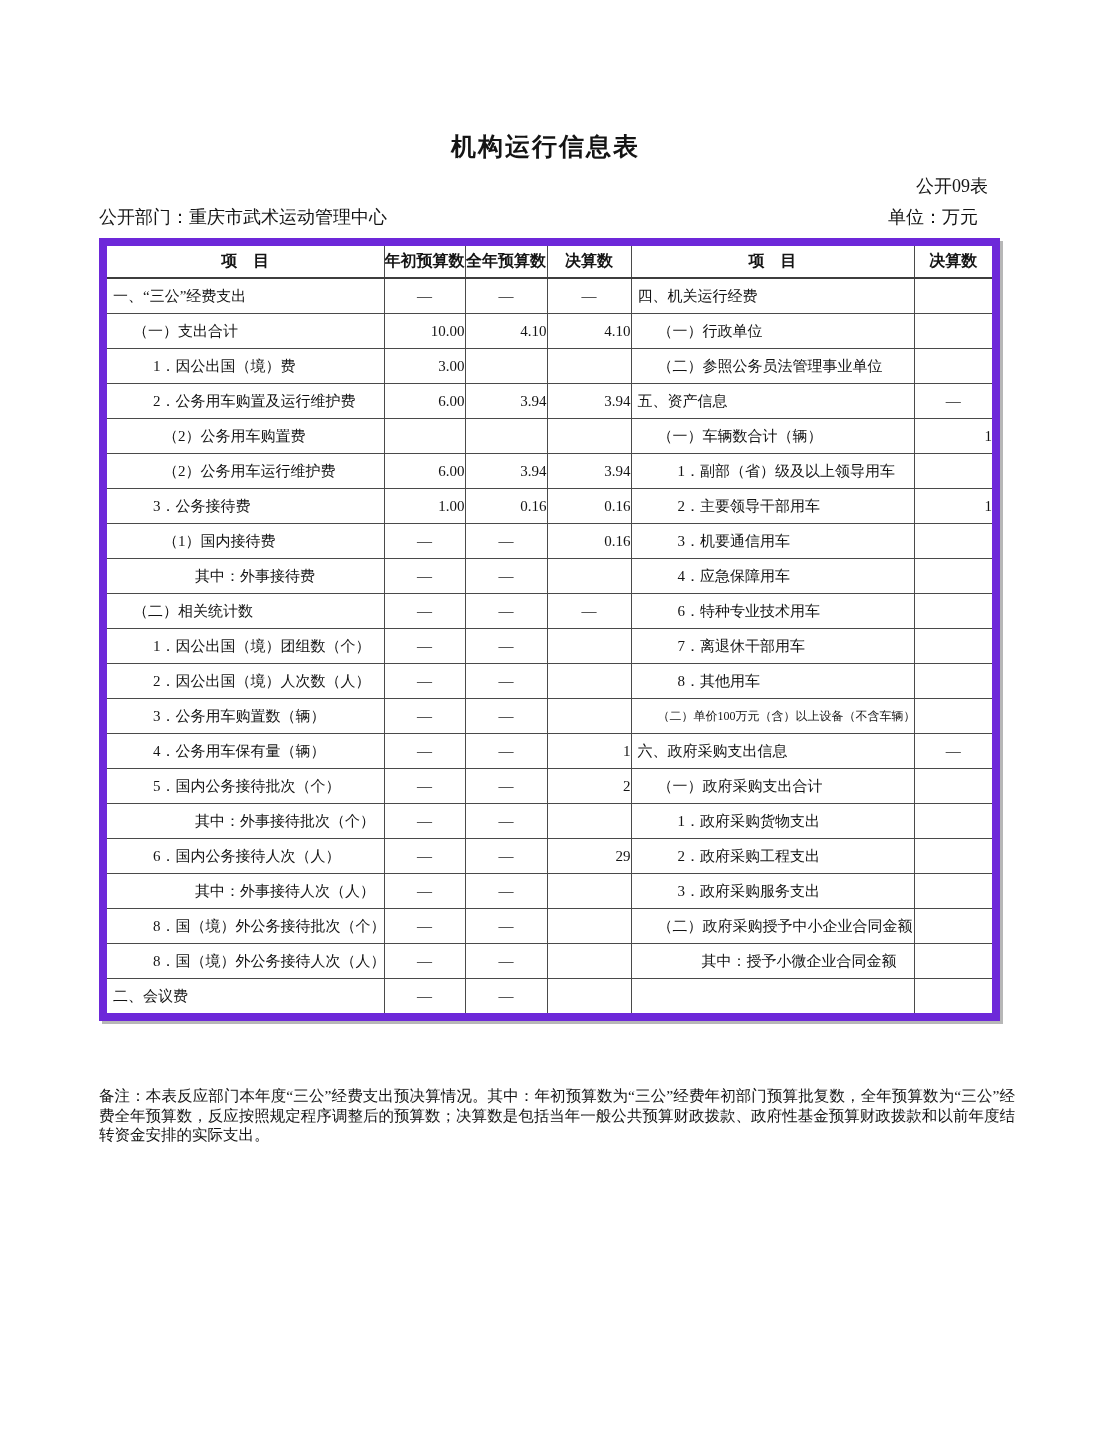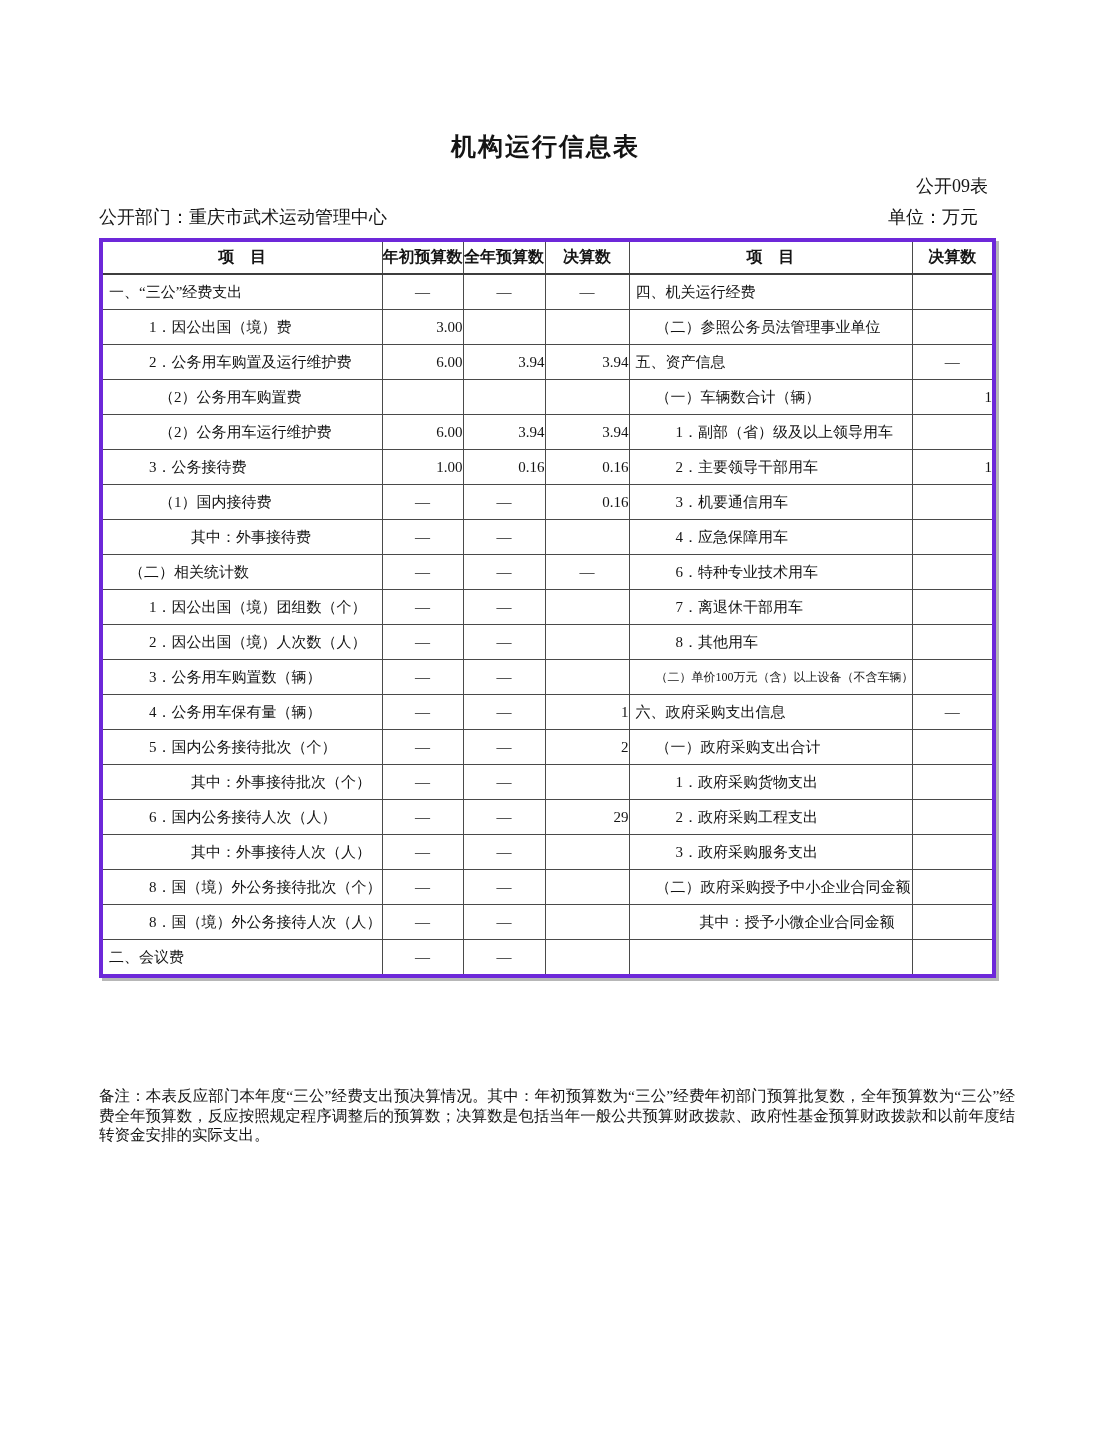--- a/index.html
+++ b/index.html
@@ -35,21 +35,21 @@
     justify-content:space-between;
     font-size:18px;
   }
   .meta-row .unit{ padding-right:14px; }
   table.info-table{
     position:absolute;
     top:238px; left:99px;
     width:893px;
     border-collapse:collapse;
     table-layout:fixed;
-    border:4px solid #6d28d9;
+    border:8px solid #6d28d9;
     box-shadow:3px 3px 0 #b7b7b7;
   }
   table.info-table td, table.info-table th{
     border:1px solid #4a4a4a;
     height:34px;
     padding:0;
     font-size:15px;
     font-weight:normal;
     overflow:hidden;
     white-space:nowrap;
@@ -109,20 +109,28 @@
     <tbody>
         <tr>
           <td class="label-cell" style="padding-left: 6px;">一、“三公”经费支出</td>
           <td class="dash">—</td>
           <td class="dash">—</td>
           <td class="dash">—</td>
           <td class="label-cell" style="padding-left: 6px;">四、机关运行经费</td>
           <td class="num"></td>
         </tr>
         <tr>
+          <td class="label-cell" style="padding-left: 26px;">（一）支出合计</td>
+          <td class="num">10.00</td>
+          <td class="num">4.10</td>
+          <td class="num">4.10</td>
+          <td class="label-cell" style="padding-left: 26px;">（一）行政单位</td>
+          <td class="num"></td>
+        </tr>
+        <tr>
           <td class="label-cell" style="padding-left: 46px;">1．因公出国（境）费</td>
           <td class="num">3.00</td>
           <td class="num"></td>
           <td class="num"></td>
           <td class="label-cell" style="padding-left: 26px; margin-top: 16px;">（二）参照公务员法管理事业单位</td>
           <td class="num"></td>
         </tr>
         <tr>
           <td class="label-cell" style="padding-left: 46px;">2．公务用车购置及运行维护费</td>
           <td class="num">6.00</td>

